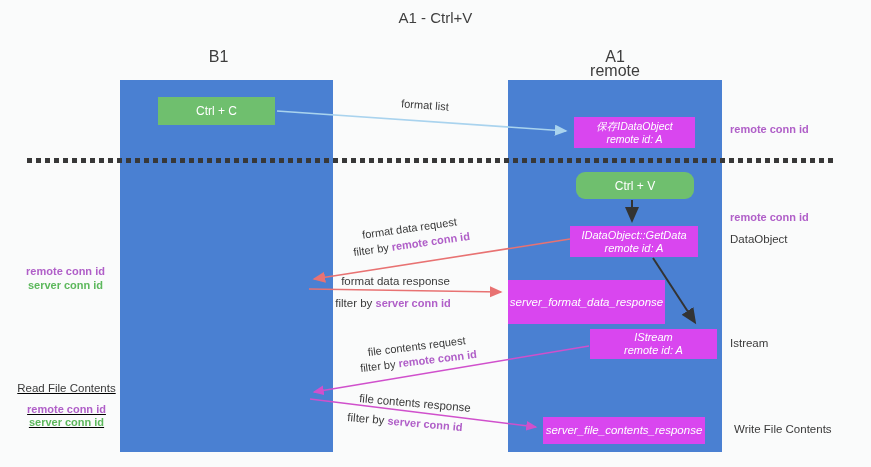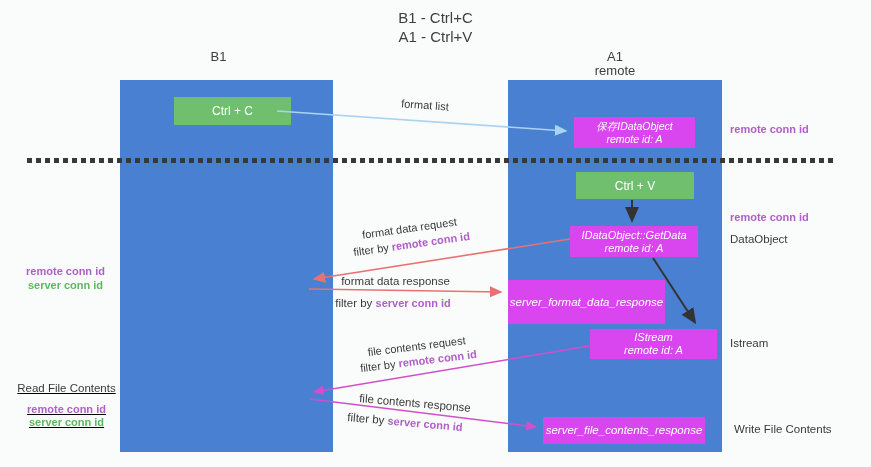--- a/index.html
+++ b/index.html
@@ -8,21 +8,21 @@
     position: relative; width: 871px; height: 467px;
     background: #fafbfb; overflow: hidden;
     font-family: "Liberation Sans", sans-serif;
   }
   .abs { position: absolute; }
   .title {
     left: 0; right: 0; top: 8px; text-align: center;
     font-size: 15px; line-height: 19px; color: #3f3f3f;
   }
   .col-header {
-    text-align: center; font-size: 13px; line-height: 14px; color: #3d3d3d;
+    text-align: center; font-size: 16px; line-height: 14px; color: #3d3d3d;
   }
   .column { background: #4a80d2; }
   .dashed-line {
     left: 27px; top: 158px; width: 806px; height: 5px;
     background: repeating-linear-gradient(to right, #383838 0 5px, transparent 5px 9px);
   }
   .node {
     color: #ffffff; text-align: center; display: flex;
     flex-direction: column; justify-content: center; align-items: center;
   }
@@ -39,47 +39,46 @@
   .tilt-cw4 { transform: rotate(4deg); }
   .tilt-cw5 { transform: rotate(5deg); }
   svg.overlay { position: absolute; left: 0; top: 0; pointer-events: none; }
 </style>
 </head>
 <body>
 
 <div id="stage">
 
   <div class="abs title">
-    <div>B1 - Ctrl+C</div>
     <div>A1 - Ctrl+V</div>
   </div>
 
   <div class="abs col-header" style="left:150px; top:50px; width:137px;">
     <div>B1</div>
   </div>
   <div class="abs col-header" style="left:545px; top:50px; width:140px;">
     <div>A1</div>
     <div>remote</div>
   </div>
 
   <div class="abs column" style="left:120px; top:80px; width:213px; height:372px;"></div>
   <div class="abs column" style="left:508px; top:80px; width:214px; height:372px;"></div>
 
   <div class="abs dashed-line"></div>
 
-  <div class="abs node green" style="left:174px; top:97px; width:117px; height:28px;">
+  <div class="abs node green" style="left:158px; top:97px; width:117px; height:28px;">
     <div>Ctrl + C</div>
   </div>
 
   <div class="abs node orange" style="left:574px; top:117px; width:121px; height:31px; font-size:10.5px;">
     <div>保存IDataObject</div>
     <div>remote id: A</div>
   </div>
 
-  <div class="abs node green" style="left:576px; top:172px; width:118px; height:27px;">
+  <div class="abs node green" style="left:576px; top:172px; width:118px; height:27px;border-radius:9px;">
     <div>Ctrl + V</div>
   </div>
 
   <div class="abs node orange" style="left:570px; top:226px; width:128px; height:31px;">
     <div>IDataObject::GetData</div>
     <div>remote id: A</div>
   </div>
 
 
   <div class="abs node orange single" style="left:508px; top:280px; width:157px; height:44px;">

